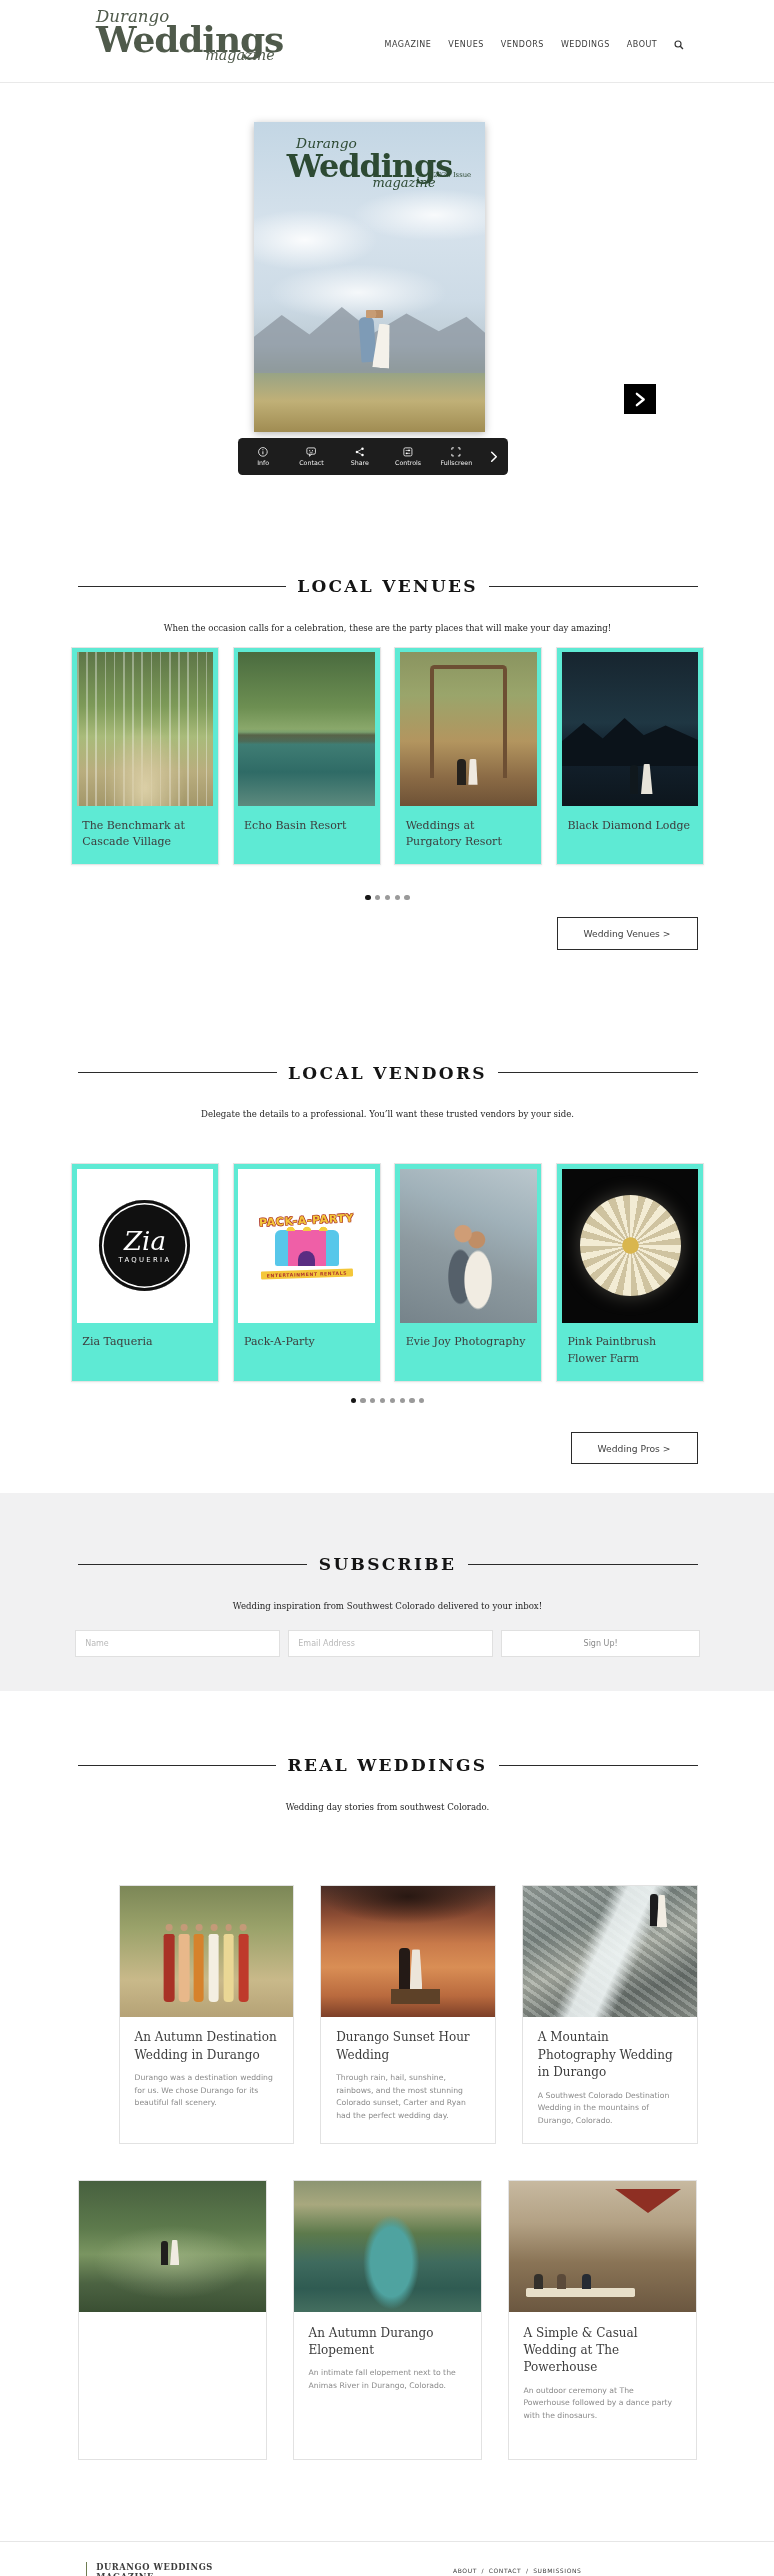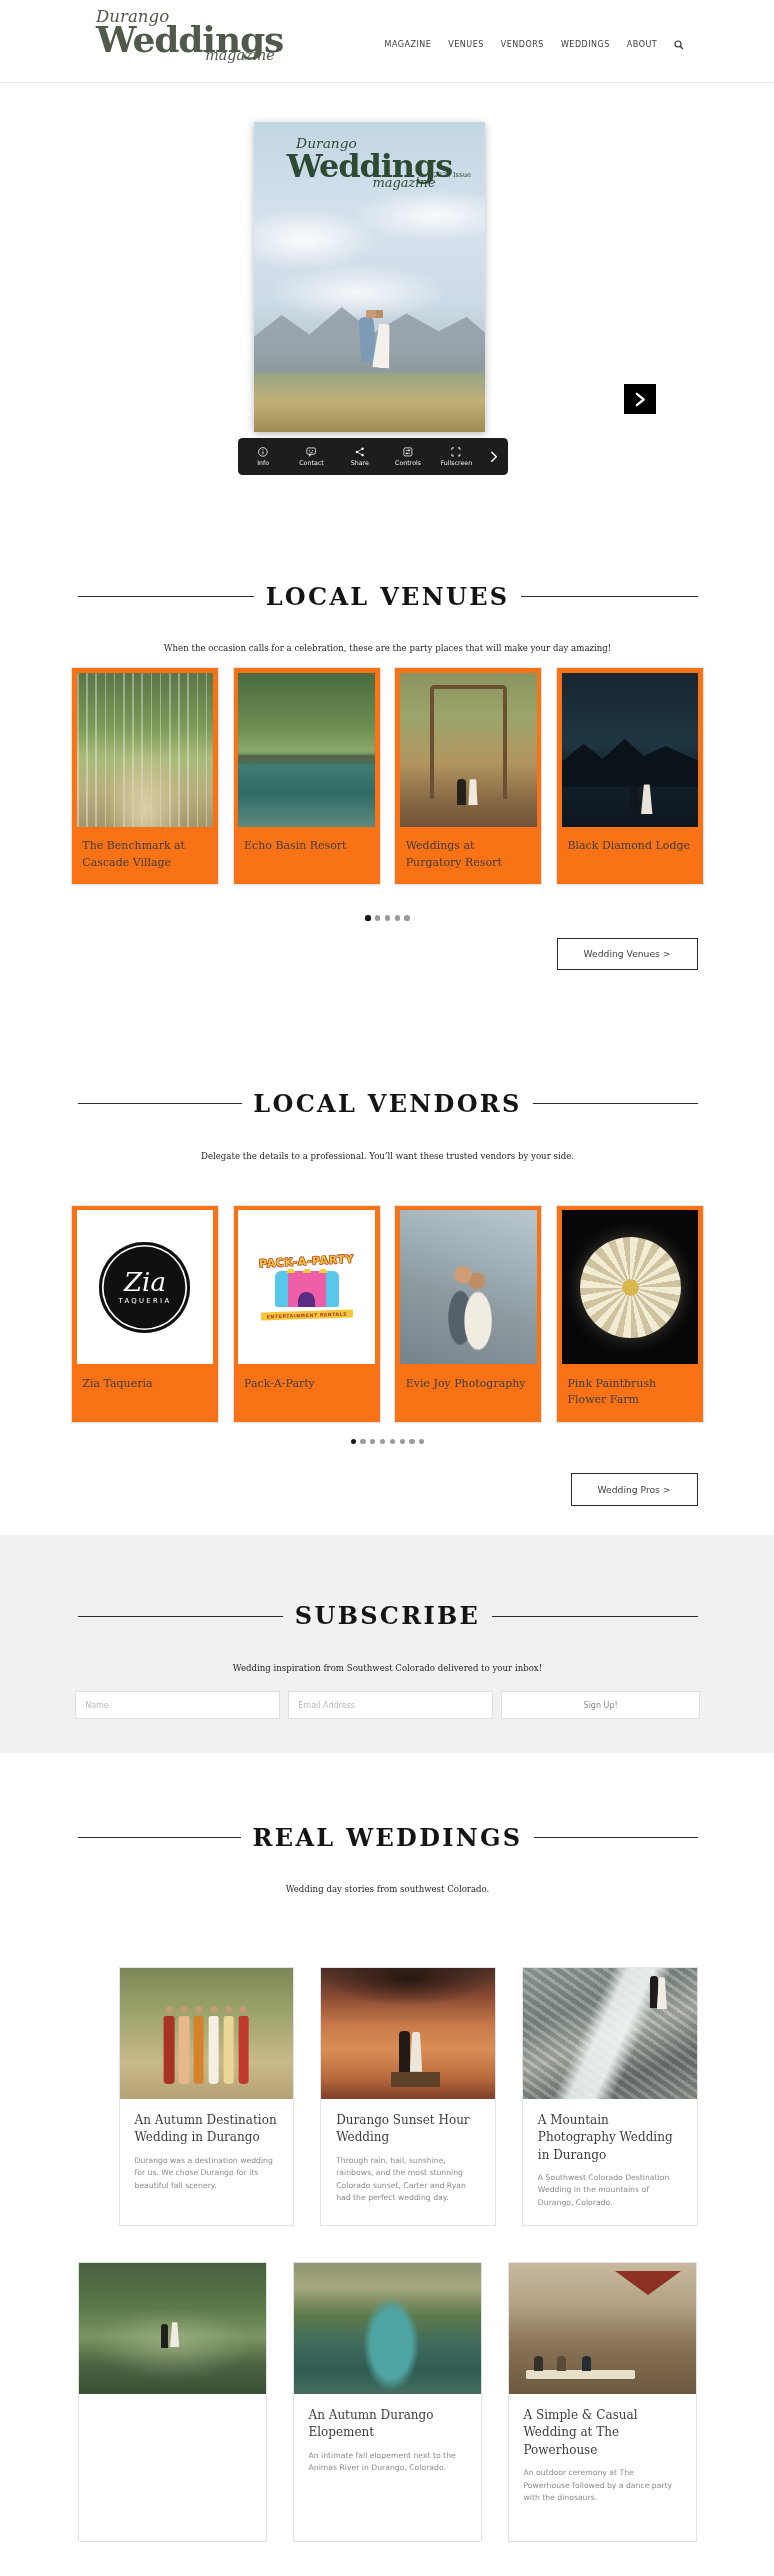--- a/index.html
+++ b/index.html
@@ -37,27 +37,27 @@
   .cover-heads{position:absolute;left:48.5%;top:60.5%;width:17px;height:8px;background:radial-gradient(circle at 28% 50%, #c79c74 0 42%,transparent 46%),radial-gradient(circle at 72% 50%, #b98c63 0 42%,transparent 46%);}
   .next-btn{position:absolute;left:624px;top:301px;width:32px;height:30px;background:#000;display:flex;align-items:center;justify-content:center;cursor:pointer;}
   .toolbar{position:absolute;left:238px;top:355px;width:270px;height:37px;background:#1d1d1d;border-radius:4.6px;
     display:flex;align-items:center;justify-content:space-between;padding:0 9.2px;color:#fff;}
   .tb-item{display:flex;flex-direction:column;align-items:center;gap:2.3px;font-size:6.3px;color:#f2f2f2;cursor:pointer;min-width:32px;}
   .tb-next{display:flex;align-items:center;justify-content:center;cursor:pointer;padding:0 1.1px;}
 
   
   .section-head{display:flex;align-items:center;width:620px;margin:0 auto;gap:11.5px;}
   .section-head .rule{flex:1;height:0.6px;background:#2b2b2b;}
-  .section-title{font-family:"DejaVu Serif",serif;font-weight:bold;font-size:24px;letter-spacing:2.3px;color:#141414;white-space:nowrap;}
+  .section-title{font-family:"DejaVu Serif",serif;font-weight:bold;font-size:17px;letter-spacing:2.3px;color:#141414;white-space:nowrap;}
   .section-sub{text-align:center;font-family:"DejaVu Serif",serif;font-size:8.6px;color:#1f1f1f;margin:12.6px auto 0;width:620px;}
 
   
   .cards4{width:633px;margin:13.8px auto 0;display:flex;gap:13.8px;}
   .cards4.vend{margin-top:44px;}
-  .card4{width:148px;background:#f97316;border:0.6px solid #e4e4e4;box-shadow:0 0.6px 2.3px rgba(0,0,0,.07);cursor:pointer;}
+  .card4{width:148px;background:#5eead4;border:0.6px solid #e4e4e4;box-shadow:0 0.6px 2.3px rgba(0,0,0,.07);cursor:pointer;}
   .cimg{height:154px;margin:4.6px;position:relative;overflow:hidden;}
   .cname{font-family:"DejaVu Serif",serif;font-size:11px;color:#3d3d3d;line-height:1.5;padding:6.9px 10.3px 11.5px;min-height:53px;}
 
   .img-benchmark{background:
     radial-gradient(ellipse 42% 58% at 50% 88%, #dbcfa6 0%, rgba(219,207,166,0) 70%),
     repeating-linear-gradient(90deg, rgba(255,255,255,.35) 0 1.7px, rgba(255,255,255,0) 1.7px 9.2px),
     linear-gradient(180deg,#5d7547 0%,#7d9a58 35%,#a9bb7a 55%,#b9ad7e 78%,#a3976a 100%);}
   .img-echo{background:
     linear-gradient(180deg, rgba(0,0,0,0) 52%, rgba(70,56,40,.55) 54%, rgba(70,56,40,.35) 58%, rgba(0,0,0,0) 60%),
     linear-gradient(180deg,#4a6b3f 0%,#6d8f52 36%,#8aa86b 50%,#3f7d74 60%,#2f6b66 78%,#5d8a7e 100%);}

